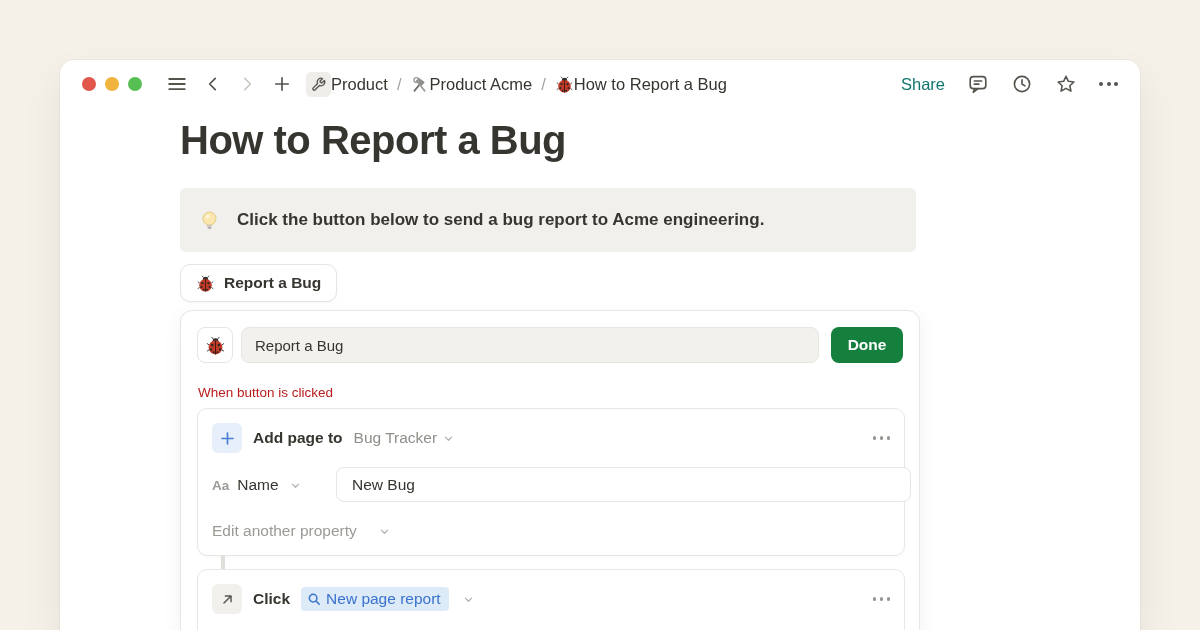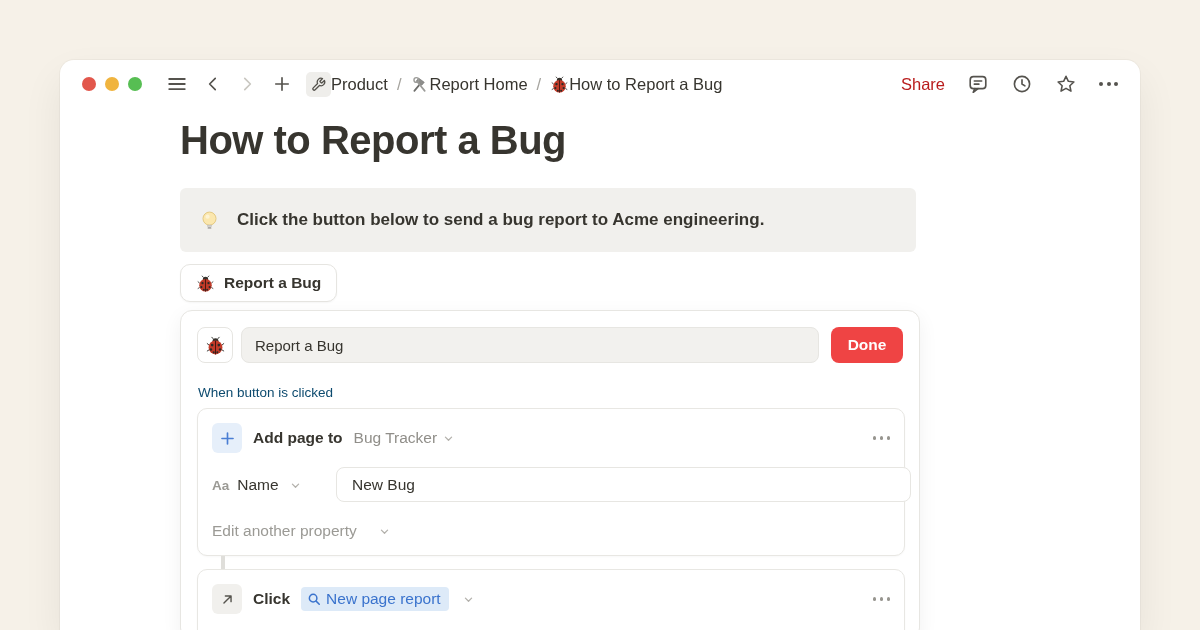--- a/index.html
+++ b/index.html
@@ -27,21 +27,21 @@
   .navicons { display:flex; align-items:center; gap:16px; margin-right:14px; }
   .iconbtn { display:flex; align-items:center; justify-content:center; cursor:pointer; }
   .crumbbox {
     width:25px; height:25px; border-radius:5px; background:#EFEEEB;
     display:flex; align-items:center; justify-content:center;
   }
   .breadcrumb { display:flex; align-items:center; gap:8px; font-size:16.5px; color:#37352F; }
   .breadcrumb .sep { color:#A5A39E; padding:0 1px; }
   .crumb { display:flex; align-items:center; gap:0; cursor:pointer; }
   .topbar-right { margin-left:auto; display:flex; align-items:center; gap:22px; }
-  .share { font-size:16.5px; color:#b91c1c; cursor:pointer; }
+  .share { font-size:16.5px; color:#0f766e; cursor:pointer; }
   .dots { display:flex; gap:3.5px; align-items:center; }
   .dots i { width:4px; height:4px; border-radius:50%; background:#55534E; display:block; }
   .dots.gray i { background:#97958F; width:3.5px; height:3.5px; }
   
   .title {
     position:absolute; left:120px; top:58px; font-size:40px; font-weight:bold;
     letter-spacing:-0.5px; color:#37352F;
   }
   .callout {
     position:absolute; left:120px; top:128px; width:736px; height:64px;
@@ -71,26 +71,26 @@
     display:flex; align-items:center; justify-content:center; cursor:pointer; flex:none;
     background:#fff;
   }
   .name-input {
     flex:1; height:36px; background:#F2F1EE; border:1px solid #E7E6E2;
     border-radius:8px; font-size:15px; color:#37352F; padding:0 13px;
     font-family:"Liberation Sans","DejaVu Sans",sans-serif; outline:none;
   }
   .done-btn {
     flex:none; width:72px; height:36px; margin-left:4px;
-    background:#ef4444; color:#fff; border:none; border-radius:8px;
+    background:#15803d; color:#fff; border:none; border-radius:8px;
     font-size:15.5px; font-weight:bold; cursor:pointer;
     font-family:"Liberation Sans","DejaVu Sans",sans-serif;
   }
   .trigger-label {
-    position:absolute; left:17px; top:74px; font-size:13.5px; color:#0c4a6e;
+    position:absolute; left:17px; top:74px; font-size:13.5px; color:#b91c1c;
   }
   .card {
     position:absolute; left:16px; width:708px;
     background:#fff; border:1px solid #E8E7E3; border-radius:10px;
     box-shadow:0 1px 2px rgba(0,0,0,0.03);
   }
   .card1 { top:97px; height:148px; }
   .card2 { top:258px; height:120px; }
   .connector { position:absolute; left:40px; top:245px; width:4px; height:13px; background:#DFDEDA; }
   .card-row { position:absolute; left:14px; right:14px; display:flex; align-items:center; }
@@ -168,21 +168,21 @@
       <span class="sep">/</span>
       <span class="crumb">
         <span>
           <svg width="19" height="19" viewBox="0 0 24 24">
             <path d="M5.5 20L14.2 9.6" stroke="#6E6E6B" stroke-width="2.2" stroke-linecap="round"></path>
             <path d="M11 4l7 5.2-3.2 3.8-7-5.2z" fill="#8E8E8B" stroke="#6E6E6B" stroke-width="0.8"></path>
             <path d="M18.6 20L10 9.5" stroke="#9C9C99" stroke-width="2.2" stroke-linecap="round"></path>
             <circle cx="8" cy="6.3" r="3" fill="none" stroke="#9C9C99" stroke-width="1.8"></circle>
           </svg>
         </span>
-        <span>Report Home</span>
+        <span>Product Acme</span>
       </span>
       <span class="sep">/</span>
       <span class="crumb">
         <span>
           <svg width="19" height="19" viewBox="0 0 24 24">
             <line x1="9.5" y1="4.5" x2="7.5" y2="2.2" stroke="#3A3A37" stroke-width="1.1"></line>
             <line x1="14.5" y1="4.5" x2="16.5" y2="2.2" stroke="#3A3A37" stroke-width="1.1"></line>
             <line x1="4.6" y1="11.5" x2="2.2" y2="9.5" stroke="#3A3A37" stroke-width="1.1"></line>
             <line x1="19.4" y1="11.5" x2="21.8" y2="9.5" stroke="#3A3A37" stroke-width="1.1"></line>
             <line x1="4.6" y1="17" x2="2.2" y2="18.5" stroke="#3A3A37" stroke-width="1.1"></line>

